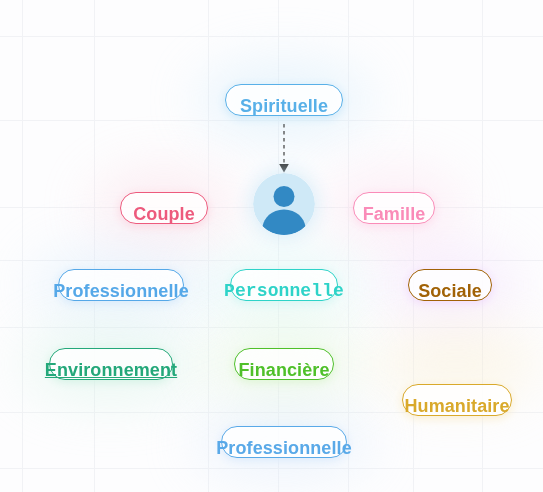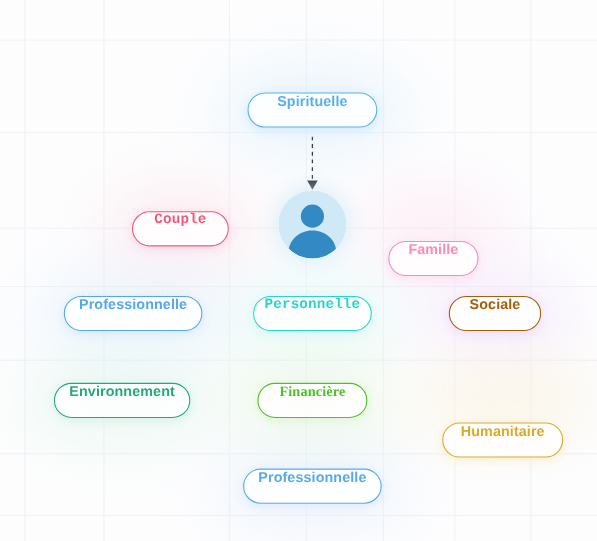--- a/index.html
+++ b/index.html
@@ -55,30 +55,30 @@
     filter: blur(26px);
     opacity: 0.40;
     transform: translate(-50%, -50%);
   }
 
   
   .pill {
     position: absolute;
     transform: translate(-50%, -50%);
     display: flex;
-    align-items: flex-start;
+    align-items: flex-end;
     justify-content: center;
     box-sizing: border-box;
     height: 32px;
     padding: 0 18px;
     border-radius: 999px;
     border: 1px solid currentColor;
     background: rgba(255, 255, 255, 0.82);
     white-space: nowrap;
-    font-size: 13px;
+    font-size: 18px;
     font-weight: 600;
     letter-spacing: 0.1px;
     cursor: pointer;
   }
   .pill-label {
     color: inherit;
     line-height: 1;
   }
 
   
@@ -150,39 +150,39 @@
       <circle cx="31" cy="31" r="31" fill="#cfe9f7"></circle>
       <circle cx="31" cy="23.5" r="10.5" fill="#3289c4"></circle>
       <path d="M31 36.5 C 18.5 36.5 10.8 45.2 9.6 53.2 C 14.8 58.6 22.5 62 31 62 C 39.5 62 47.2 58.6 52.4 53.2 C 51.2 45.2 43.5 36.5 31 36.5 Z" fill="#3289c4"></path>
     </svg>
   </div>
 
   <div id="pill-layer">
       <div class="pill" style="left: 284px; top: 100px; width: 118px; color: rgb(88, 176, 232); box-shadow: rgb(205, 233, 250) 0px 2px 10px;">
         <span class="pill-label">Spirituelle</span>
       </div>
-      <div class="pill" style="left: 164px; top: 208px; width: 88px; color: rgb(237, 90, 125); box-shadow: rgb(251, 215, 226) 0px 2px 10px; font-family: Liberation Mono, monospace;">
+      <div class="pill" style="left: 164px; top: 208px; width: 88px; color: rgb(237, 90, 125); box-shadow: rgb(251, 215, 226) 0px 2px 10px;">
         <span class="pill-label">Couple</span>
       </div>
-      <div class="pill" style="left: 394px; top: 208px; width: 82px; color: rgb(250, 139, 184); box-shadow: rgb(253, 220, 236) 0px 2px 10px; margin-top: 27px;">
+      <div class="pill" style="left: 394px; top: 208px; width: 82px; color: rgb(250, 139, 184); box-shadow: rgb(253, 220, 236) 0px 2px 10px;">
         <span class="pill-label">Famille</span>
       </div>
       <div class="pill" style="left: 121px; top: 285px; width: 126px; color: rgb(85, 168, 232); box-shadow: rgb(213, 233, 251) 0px 2px 10px;">
         <span class="pill-label">Professionnelle</span>
       </div>
       <div class="pill" style="left: 284px; top: 285px; width: 108px; color: rgb(46, 211, 200); box-shadow: rgb(211, 246, 243) 0px 2px 10px; font-family: Liberation Mono, monospace;">
         <span class="pill-label">Personnelle</span>
       </div>
       <div class="pill" style="left: 450px; top: 285px; width: 84px; color: #a16207; box-shadow: rgb(240, 217, 251) 0px 2px 10px;">
         <span class="pill-label">Sociale</span>
       </div>
-      <div class="pill" style="left: 111px; top: 364px; width: 124px; color: rgb(36, 168, 122); box-shadow: rgb(211, 242, 228) 0px 2px 10px;">
+      <div class="pill" style="left: 111px; top: 364px; width: 124px; color: rgb(36, 168, 122); box-shadow: rgb(211, 242, 228) 0px 2px 10px; text-decoration: underline;">
         <span class="pill-label">Environnement</span>
       </div>
-      <div class="pill" style="left: 284px; top: 364px; width: 100px; color: rgb(79, 192, 42); box-shadow: rgb(221, 245, 210) 0px 2px 10px; font-family: Liberation Serif, serif;">
+      <div class="pill" style="left: 284px; top: 364px; width: 100px; color: rgb(79, 192, 42); box-shadow: rgb(221, 245, 210) 0px 2px 10px;">
         <span class="pill-label">Financière</span>
       </div>
       <div class="pill" style="left: 457px; top: 364px; width: 110px; color: rgb(217, 169, 43); box-shadow: rgb(250, 238, 207) 0px 2px 10px; margin-top: 36px;">
         <span class="pill-label">Humanitaire</span>
       </div>
       <div class="pill" style="left: 284px; top: 442px; width: 126px; color: rgb(89, 169, 232); box-shadow: rgb(219, 234, 251) 0px 2px 10px;">
         <span class="pill-label">Professionnelle</span>
       </div>
     </div>
 

